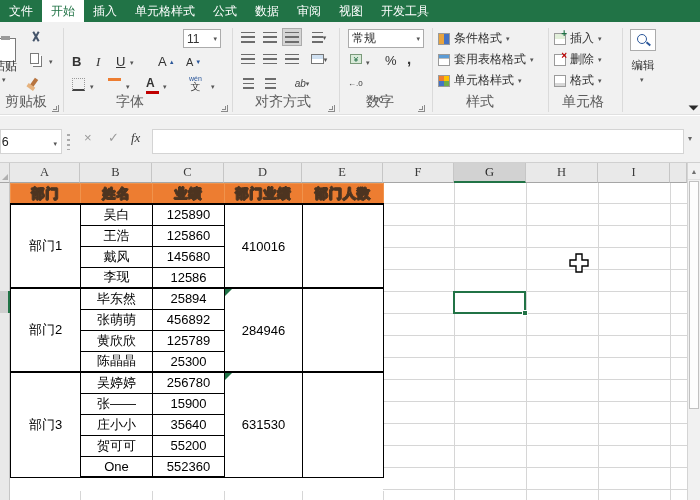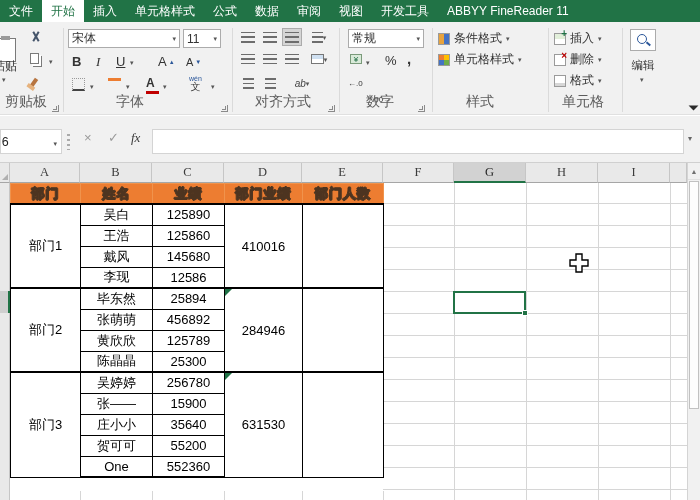--- a/index.html
+++ b/index.html
@@ -141,43 +141,38 @@
     <div id="tabs-left">
         <div class="tab">文件</div>
         <div class="tab active">开始</div>
         <div class="tab">插入</div>
         <div class="tab">单元格样式</div>
         <div class="tab">公式</div>
         <div class="tab">数据</div>
         <div class="tab">审阅</div>
         <div class="tab">视图</div>
         <div class="tab">开发工具</div>
-        <div class="tab">ABBYY FineReader 11</div>
       </div>
   </div>
 
   <div class="ribbon">
 
     <div class="rbtn" style="left:0;top:8px;flex-direction:column;">
       <span class="clip-icon"></span>
     </div>
     <span class="paste-label">粘贴</span>
     <span class="caret paste-caret">▾</span>
     <span class="sc" style="left:29px;top:9px;"></span>
     <span class="copy-ic" style="left:30px;top:31px;"></span>
     <span class="caret" style="position:absolute;left:49px;top:36px;">▾</span>
     <span class="brush" style="left:32px;top:56px;"></span>
     <div class="glabel" style="left:0;width:52px;">剪贴板</div>
     <span class="launcher" style="left:52px;"></span>
     <div class="gsep" style="left:63px;"></div>
 
-    <div class="cbx" style="left:68px;top:7px;width:112px;">
-      <span>宋体</span>
-        <span class="caret">▾</span>
-    </div>
     <div class="cbx" style="left:183px;top:7px;width:38px;">
       <span>11</span>
         <span class="caret">▾</span>
     </div>
     <span class="rbtn bib fsz" style="left:72px;top:32px;">B</span>
     <span class="rbtn iti fsz" style="left:96px;top:32px;">I</span>
     <span class="rbtn und fsz" style="left:116px;top:32px;">U</span>
     <span class="caret" style="position:absolute;left:130px;top:37px;">▾</span>
     <span class="rbtn fsz" style="left:158px;top:32px;">
         <span>A</span>
@@ -253,20 +248,25 @@
     <span class="dec" style="position:absolute;left:348px;top:57px;">←.0</span>
     <span class="dec" style="position:absolute;left:372px;top:73px;">.00→</span>
     <div class="glabel" style="left:355px;width:50px;">数字</div>
     <span class="launcher" style="left:418px;"></span>
     <div class="gsep" style="left:432px;"></div>
 
     <div id="styles-rows" style="position:absolute;left:438px;top:6px;text-align:center;">
         <div class="rrow">
           <span class="ric s0"></span>
           <span class="rtxt">条件格式</span>
+          <span class="caret">▾</span>
+        </div>
+        <div class="rrow">
+          <span class="ric s1"></span>
+          <span class="rtxt">套用表格格式</span>
           <span class="caret">▾</span>
         </div>
         <div class="rrow">
           <span class="ric s2"></span>
           <span class="rtxt">单元格样式</span>
           <span class="caret">▾</span>
         </div>
       </div>
     <div class="glabel" style="left:455px;width:50px;">样式</div>
     <div class="gsep" style="left:548px;"></div>

